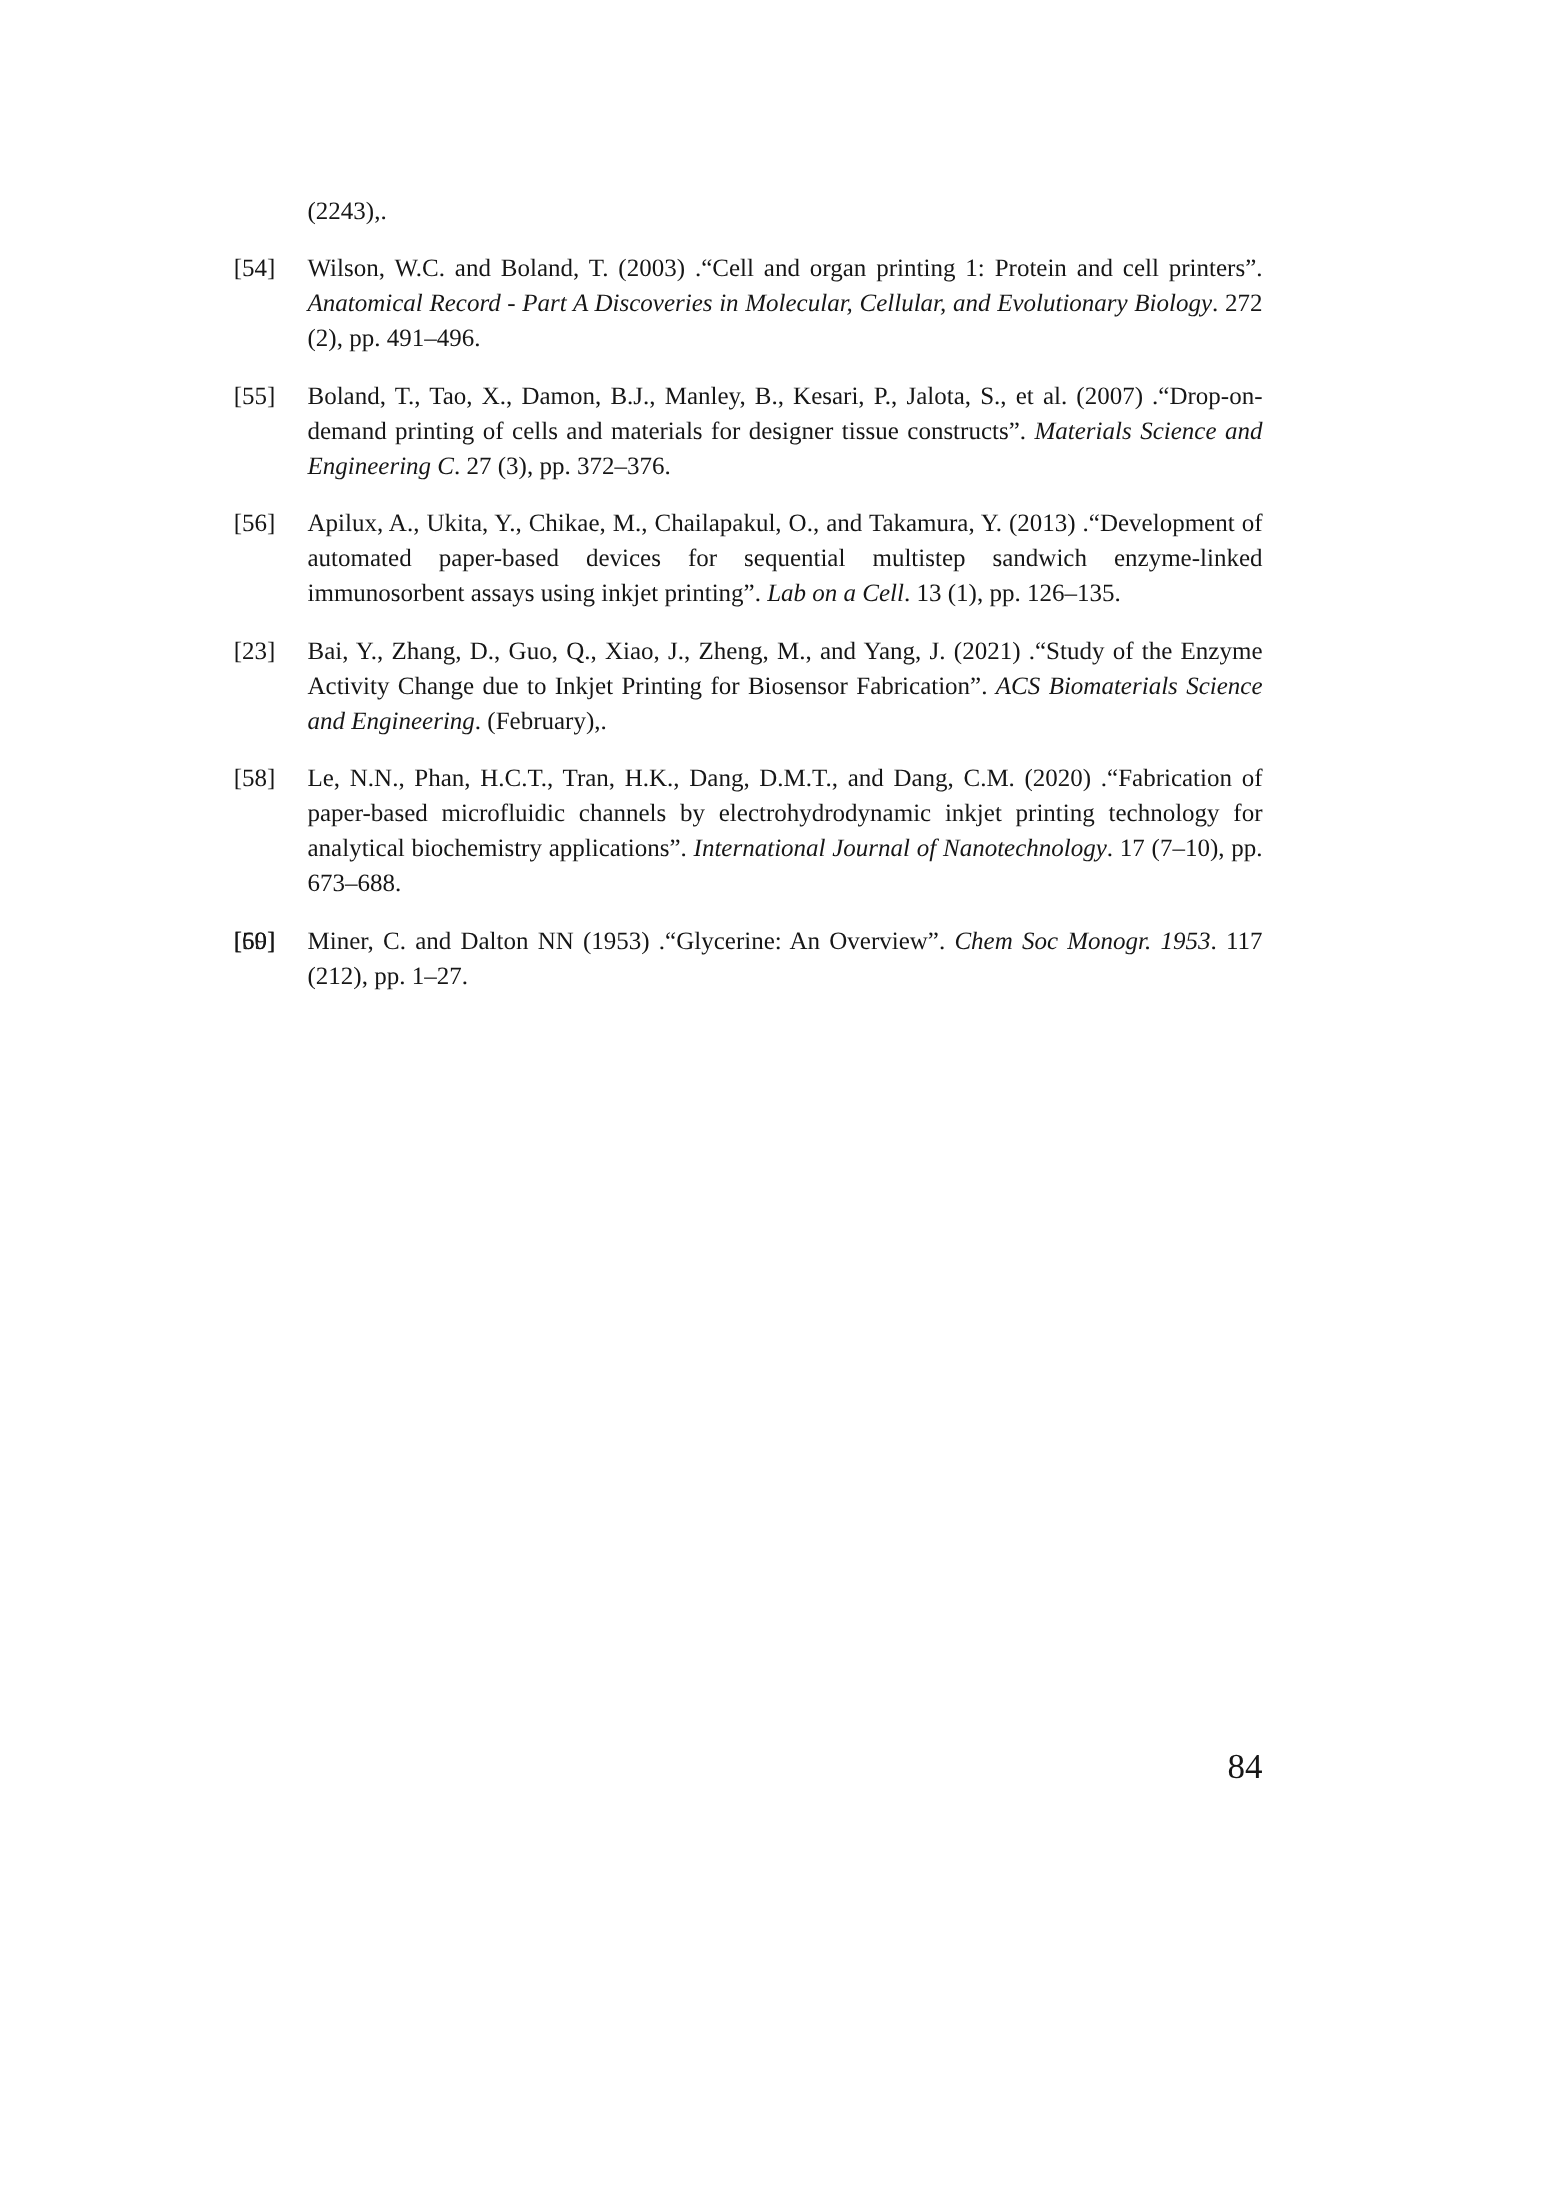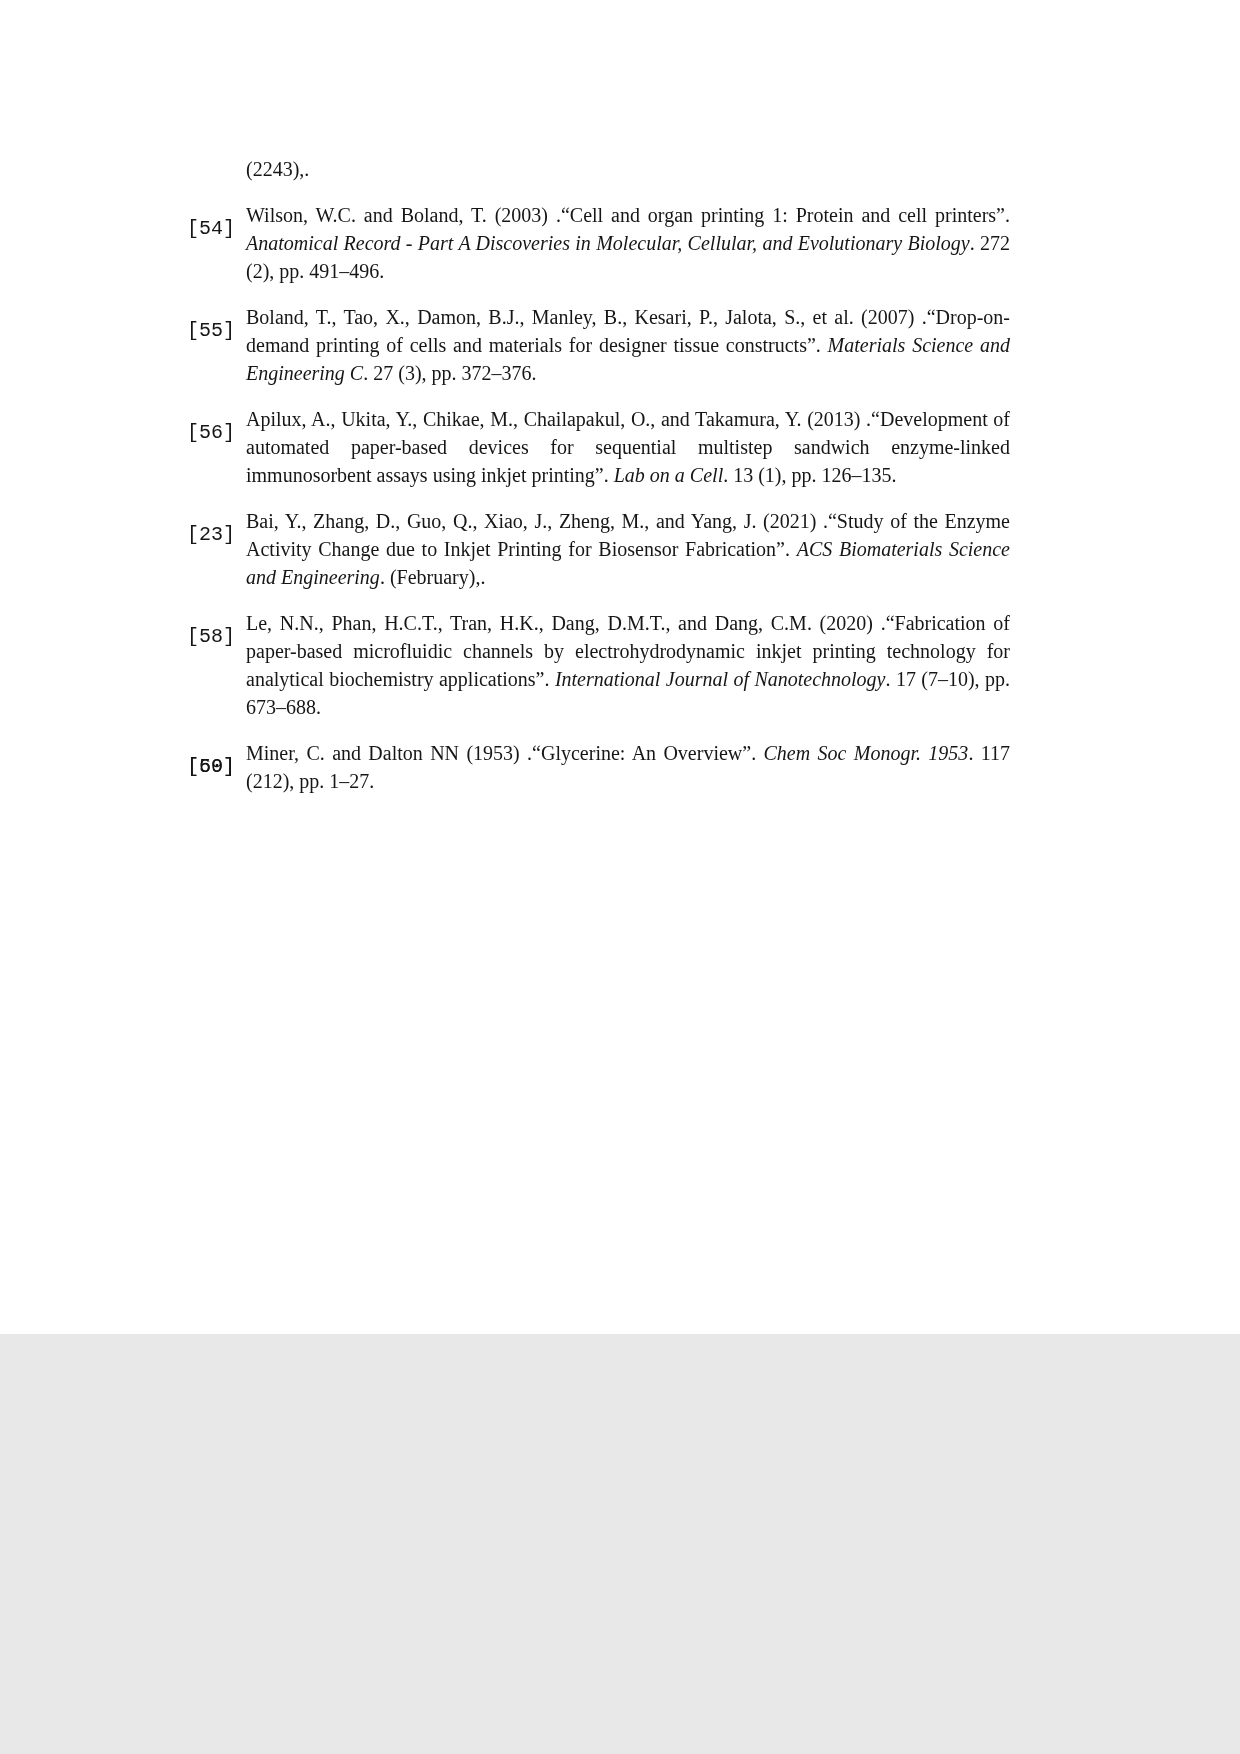--- a/index.html
+++ b/index.html
@@ -3,21 +3,21 @@
 <meta charset="utf-8">
 <style>
   html, body {
     margin: 0;
     padding: 0;
     background: #e8e8e8;
   }
   .page {
     position: relative;
     width: 1240px;
-    height: 1334px;
+    height: 1754px;
     margin: 0 auto;
     background: #ffffff;
     color: #161616;
     font-family: "Liberation Serif", "DejaVu Serif", serif;
     font-size: 20px;
     line-height: 28px;
     overflow: hidden;
   }
   .content {
     position: absolute;
@@ -32,22 +32,21 @@
   }
   .ref {
     position: relative;
     padding-left: 59px;
     margin: 0 0 18px 0;
     text-align: justify;
   }
   .ref-label {
     position: absolute;
     left: 0;
-    top: 14px;
-    font-family: Liberation Mono, monospace;
+    top: 0;
   }
   .ref-body {
     display: inline;
   }
   .it {
     font-style: italic;
   }
   .page-number {
     position: absolute;
     top: 1400px;

